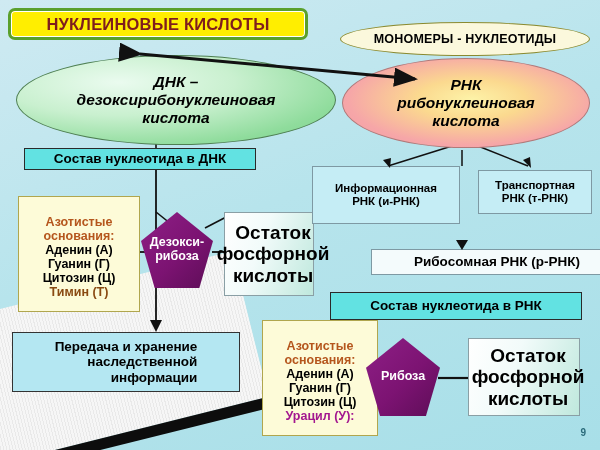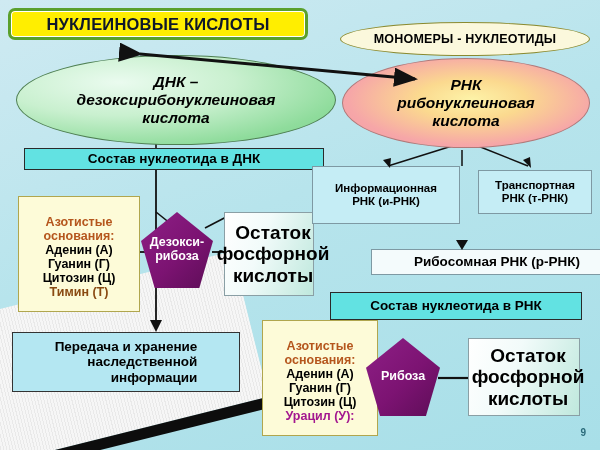--- a/index.html
+++ b/index.html
@@ -26,21 +26,21 @@
     z-index: 0;
   }
 
   .node { position: absolute; z-index: 3; box-sizing: border-box; }
 
   
   .title-plaque {
     background: #ffee00;
     border: 3px solid #5aa02c;
     border-radius: 7px;
-    color: #0f172a;
+    color: #7f1d1d;
     font-weight: bold;
     font-size: 16.5px;
     letter-spacing: .2px;
     display: flex; align-items: center; justify-content: center;
     box-shadow: 0 0 0 1px #fff inset;
   }
 
   
   .ellipse {
     border-radius: 50%;
@@ -191,21 +191,21 @@
 </div>
 
 <div class="node ellipse ell-rna" style="left:342px; top:58px; width:248px; height:90px;">
   <div>
     <div>РНК</div>
     <div>рибонуклеиновая</div>
     <div>кислота</div>
   </div>
 </div>
 
-<div class="node box box-cyan" style="left:24px; top:148px; width:300px; height:22px;">Состав нуклеотида в ДНК</div>
+<div class="node box box-cyan" style="left:24px; top:148px; width:232px; height:22px;">Состав нуклеотида в ДНК</div>
 
 <div class="node box box-bases" style="left:18px; top:196px; width:122px; height:116px;">
   <div class="ln base-head">Азотистые</div>
   <div class="ln base-head">основания:</div>
   <div class="ln base-plain">Аденин (А)</div>
   <div class="ln base-plain">Гуанин (Г)</div>
   <div class="ln base-plain">Цитозин (Ц)</div>
   <div class="ln base-thymine">Тимин (Т)</div>
 </div>
 

